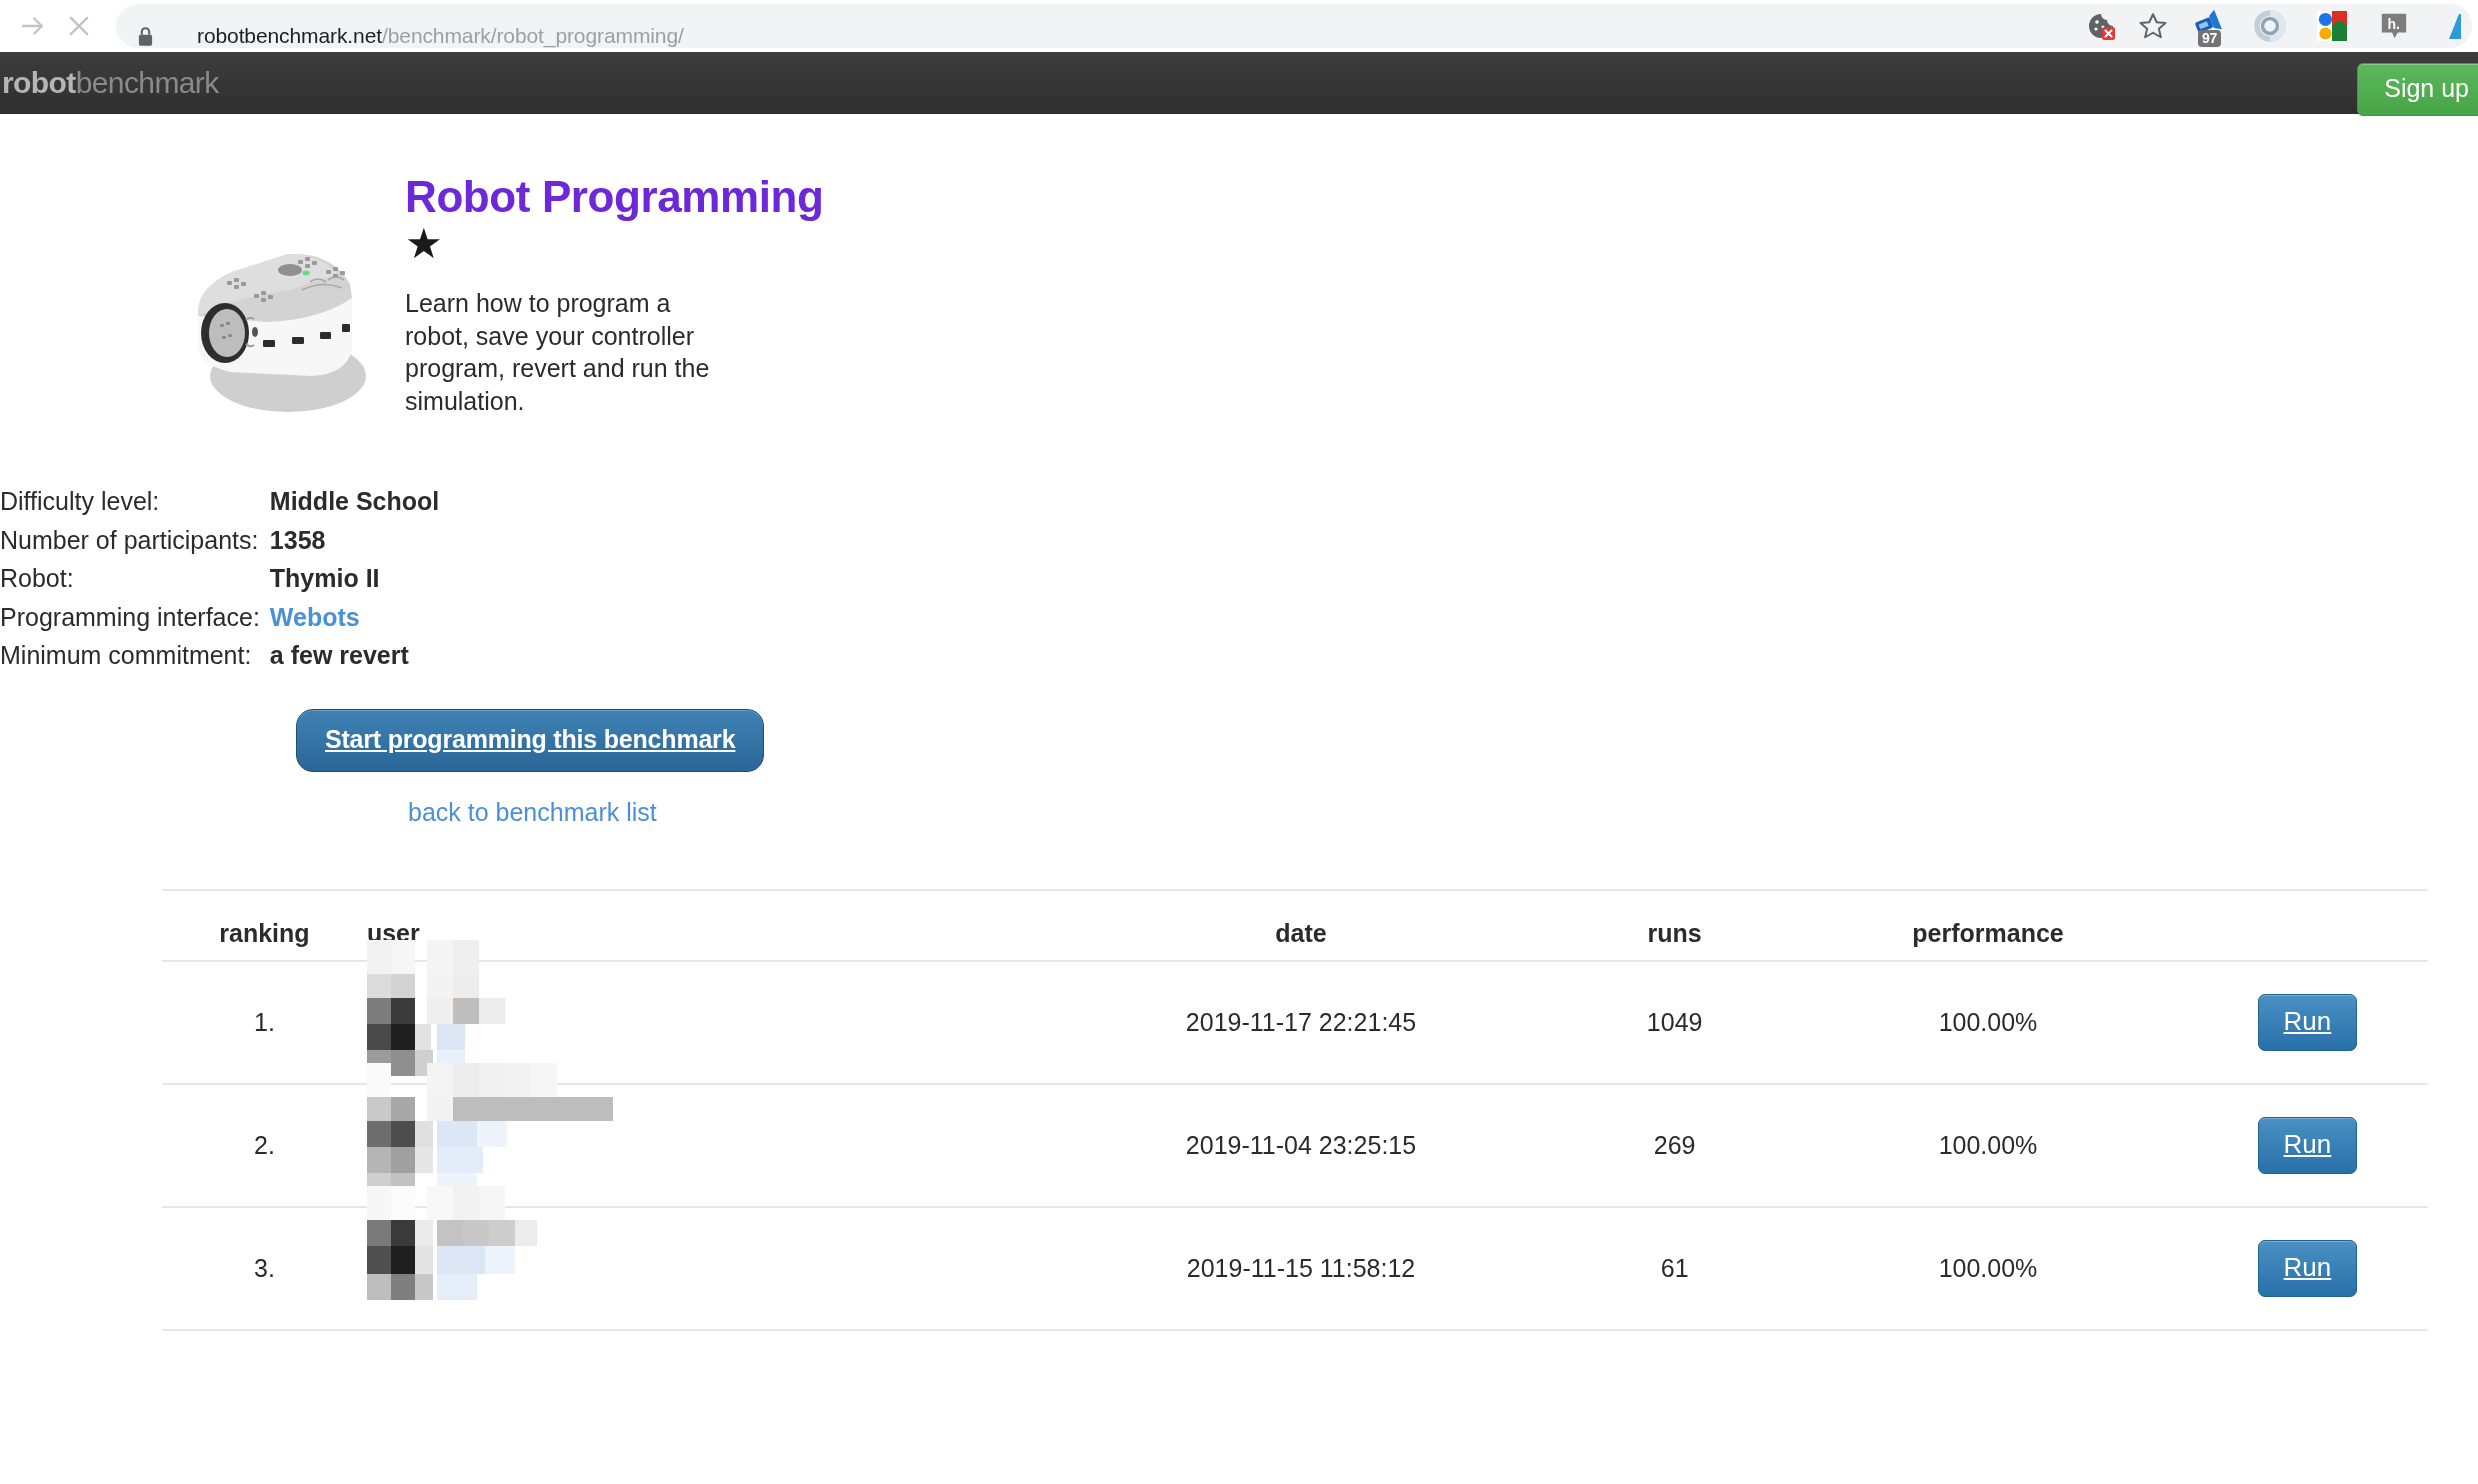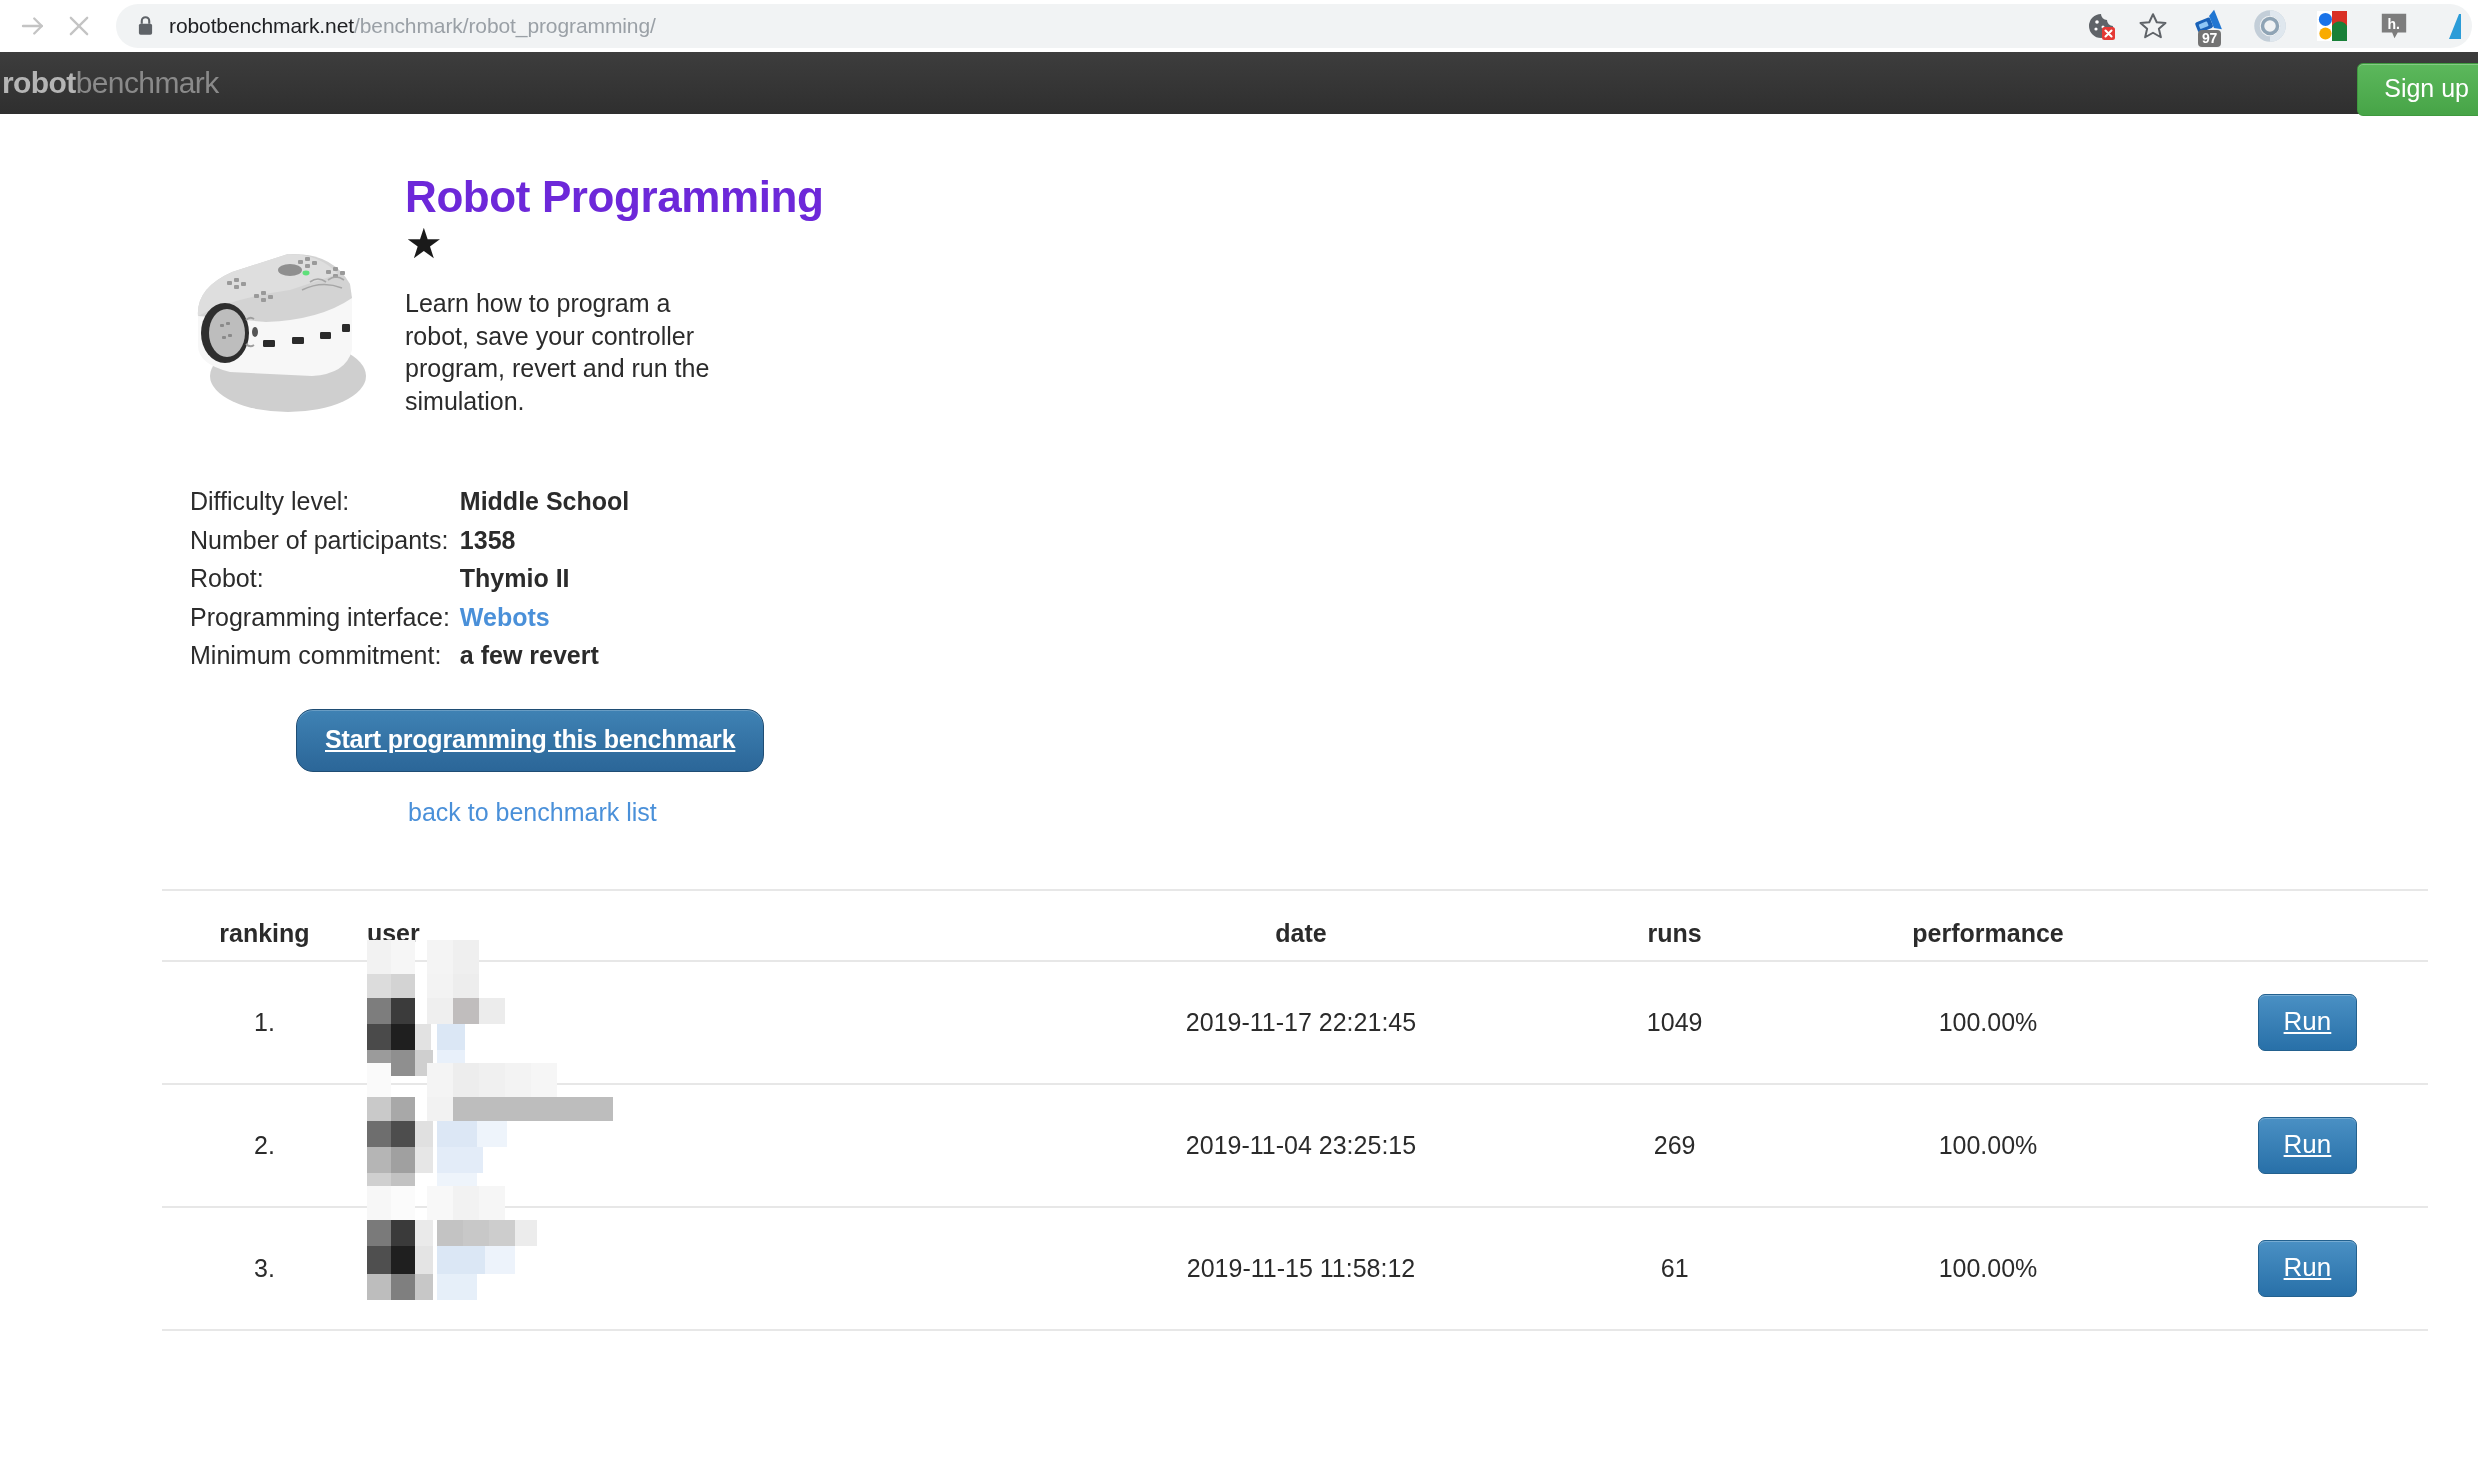--- a/index.html
+++ b/index.html
@@ -30,23 +30,24 @@
   .nav-btn svg { display: block; }
 
   .omnibox {
     flex: 1 1 auto;
     height: 44px;
     margin-left: 14px;
     margin-right: 6px;
     background: #f1f3f4;
     border-radius: 22px;
     display: flex;
-    align-items: center;
+    align-items: flex-end;
     padding: 0 20px;
     min-width: 0;
+    gap: 28px;
   }
   .lock-icon {
     flex: 0 0 auto;
     margin-right: 14px;
     display: flex; align-items: center;
   }
   .url-text {
     font-size: 21px;
     letter-spacing: -0.1px;
     white-space: nowrap;
@@ -141,21 +142,20 @@
   .desc {
     margin-top: 22px;
     font-size: 25px;
     line-height: 1.3;
     color: #2b2b2b;
     max-width: 330px;
   }
 
   .info-table {
     margin-top: 58px;
-    margin-left: 190px;
     border-collapse: collapse;
     font-size: 25px;
     color: #2b2b2b;
   }
   .info-table td { padding: 1px 0; vertical-align: top; line-height: 1.46; }
   .info-table td.lbl { padding-right: 10px; white-space: nowrap; }
   .info-table td.val { font-weight: bold; white-space: nowrap; }
   .info-table td.val a { color: #4a90d9; text-decoration: none; }
 
   .cta-wrap { margin-top: 34px; margin-left: 296px; }

